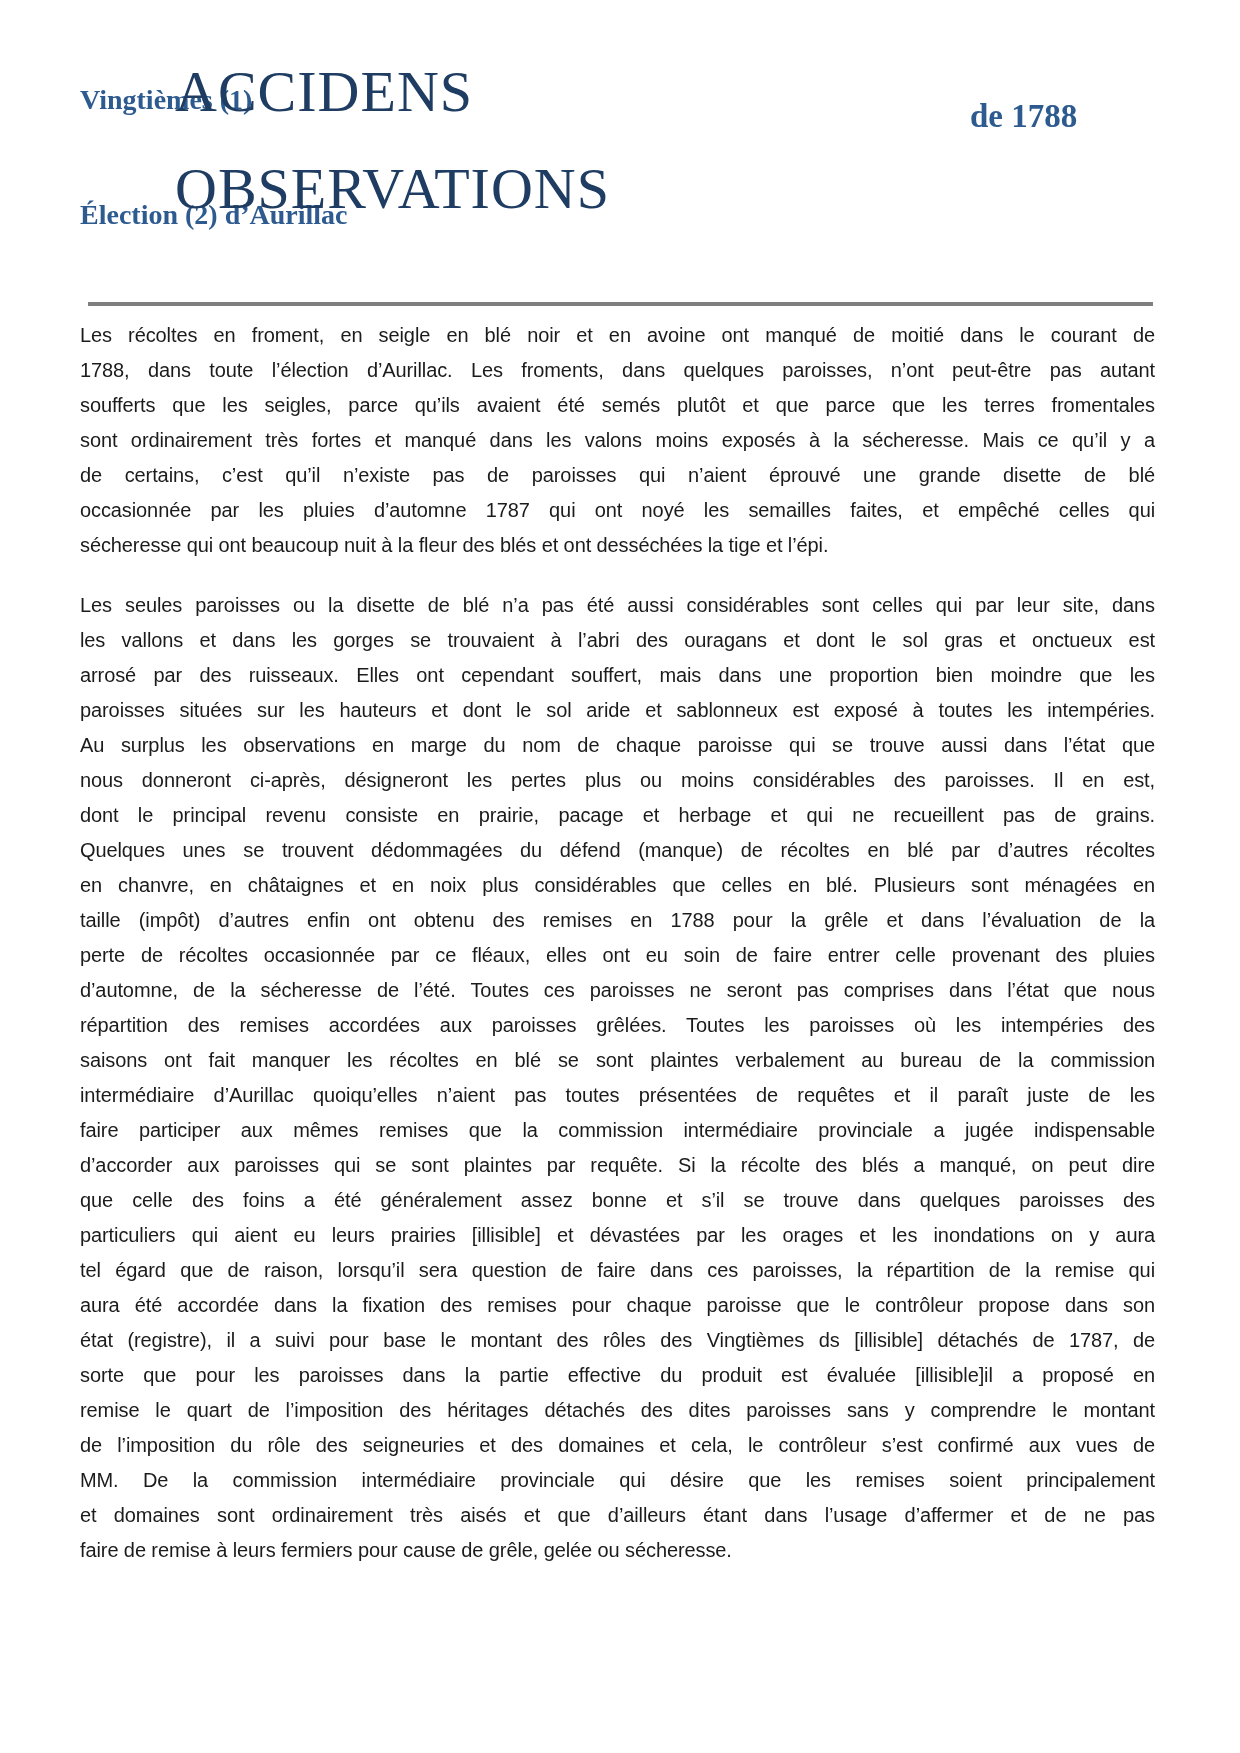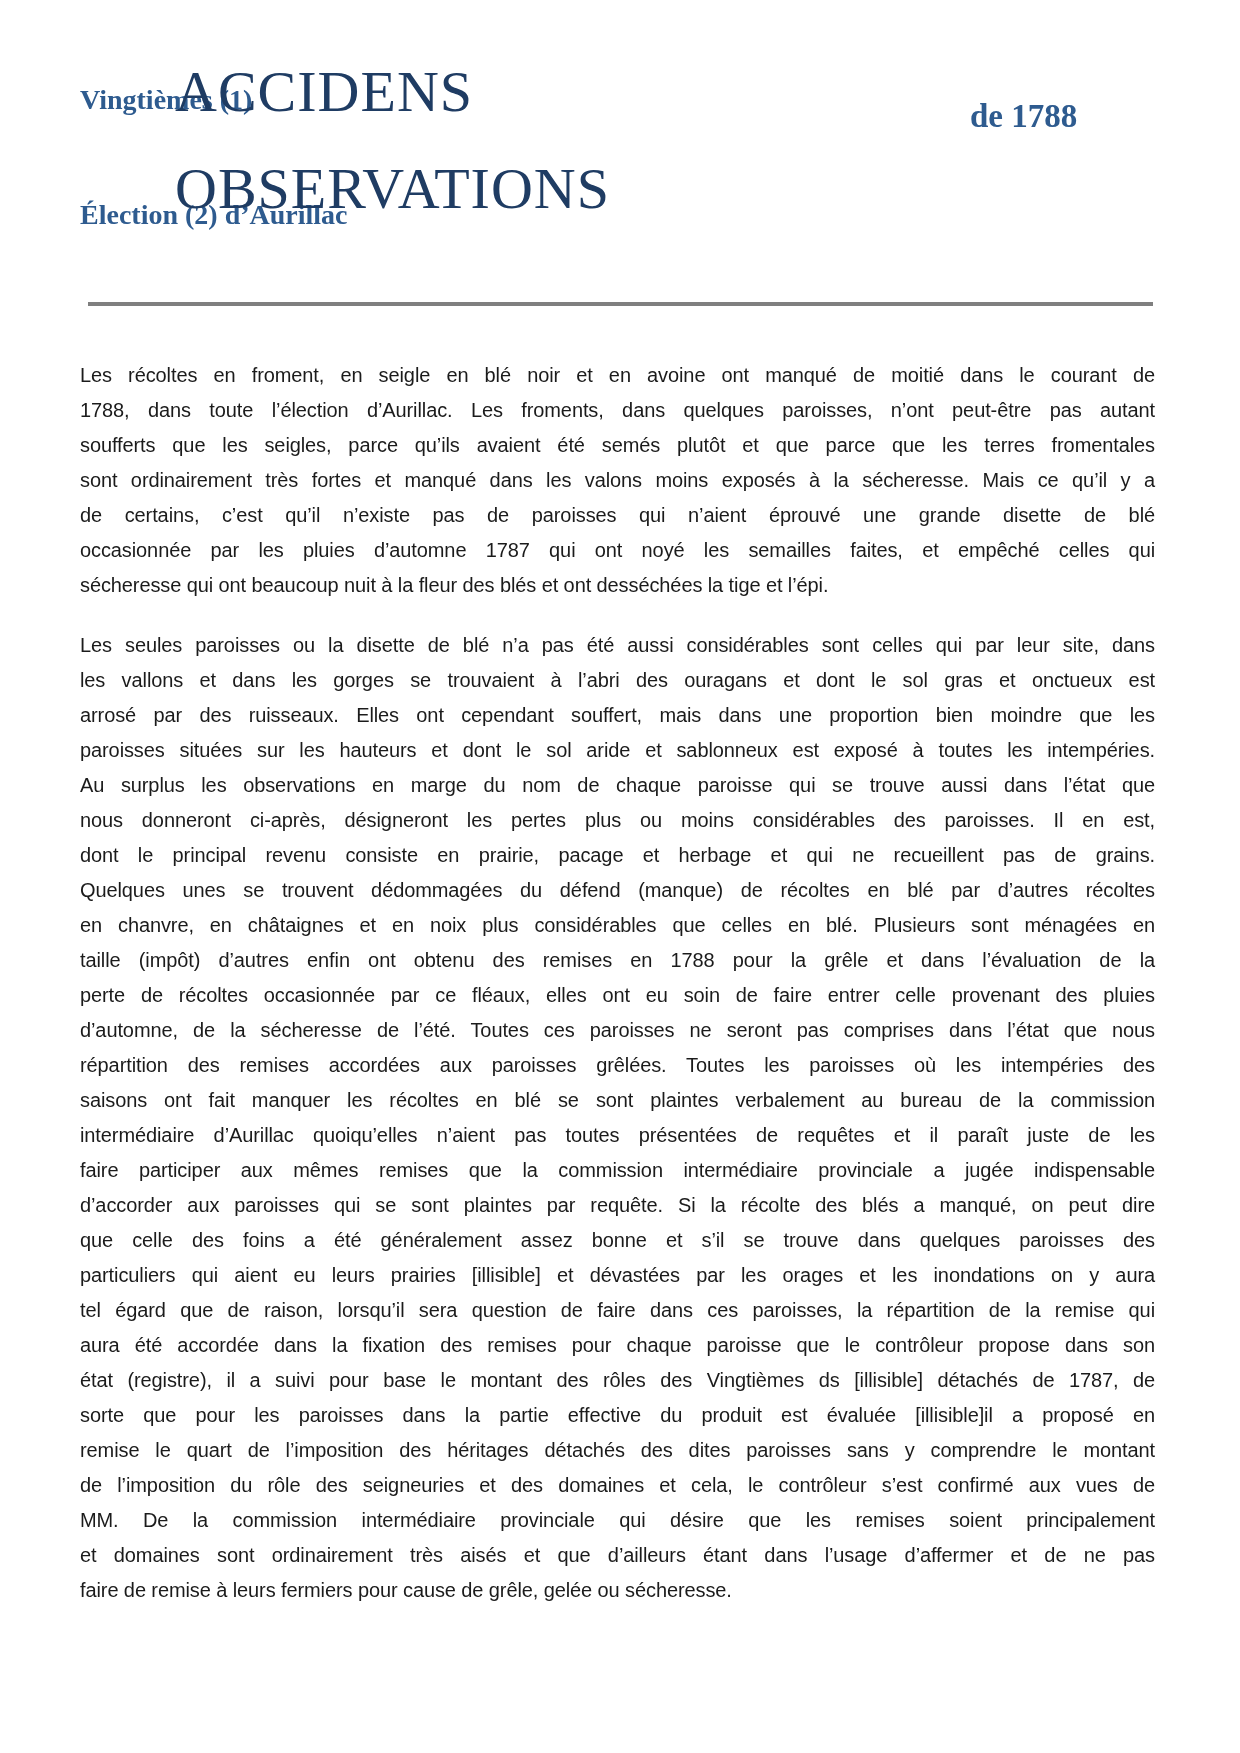--- a/index.html
+++ b/index.html
@@ -52,21 +52,20 @@
 
   
   .body-text{
     position:absolute;
     top:318px; left:80px;
     width:1075px;
     font-size:20px;
     line-height:35px;
     letter-spacing:-0.1px;
     color:var(--ink);
-    margin-top:40px;
   }
   .paragraph + .paragraph{margin-top:25px;}
   .line{
     text-align:justify;
     text-align-last:justify;
     white-space:normal;
   }
   .line.last{text-align-last:left;}
 </style>
 </head>

